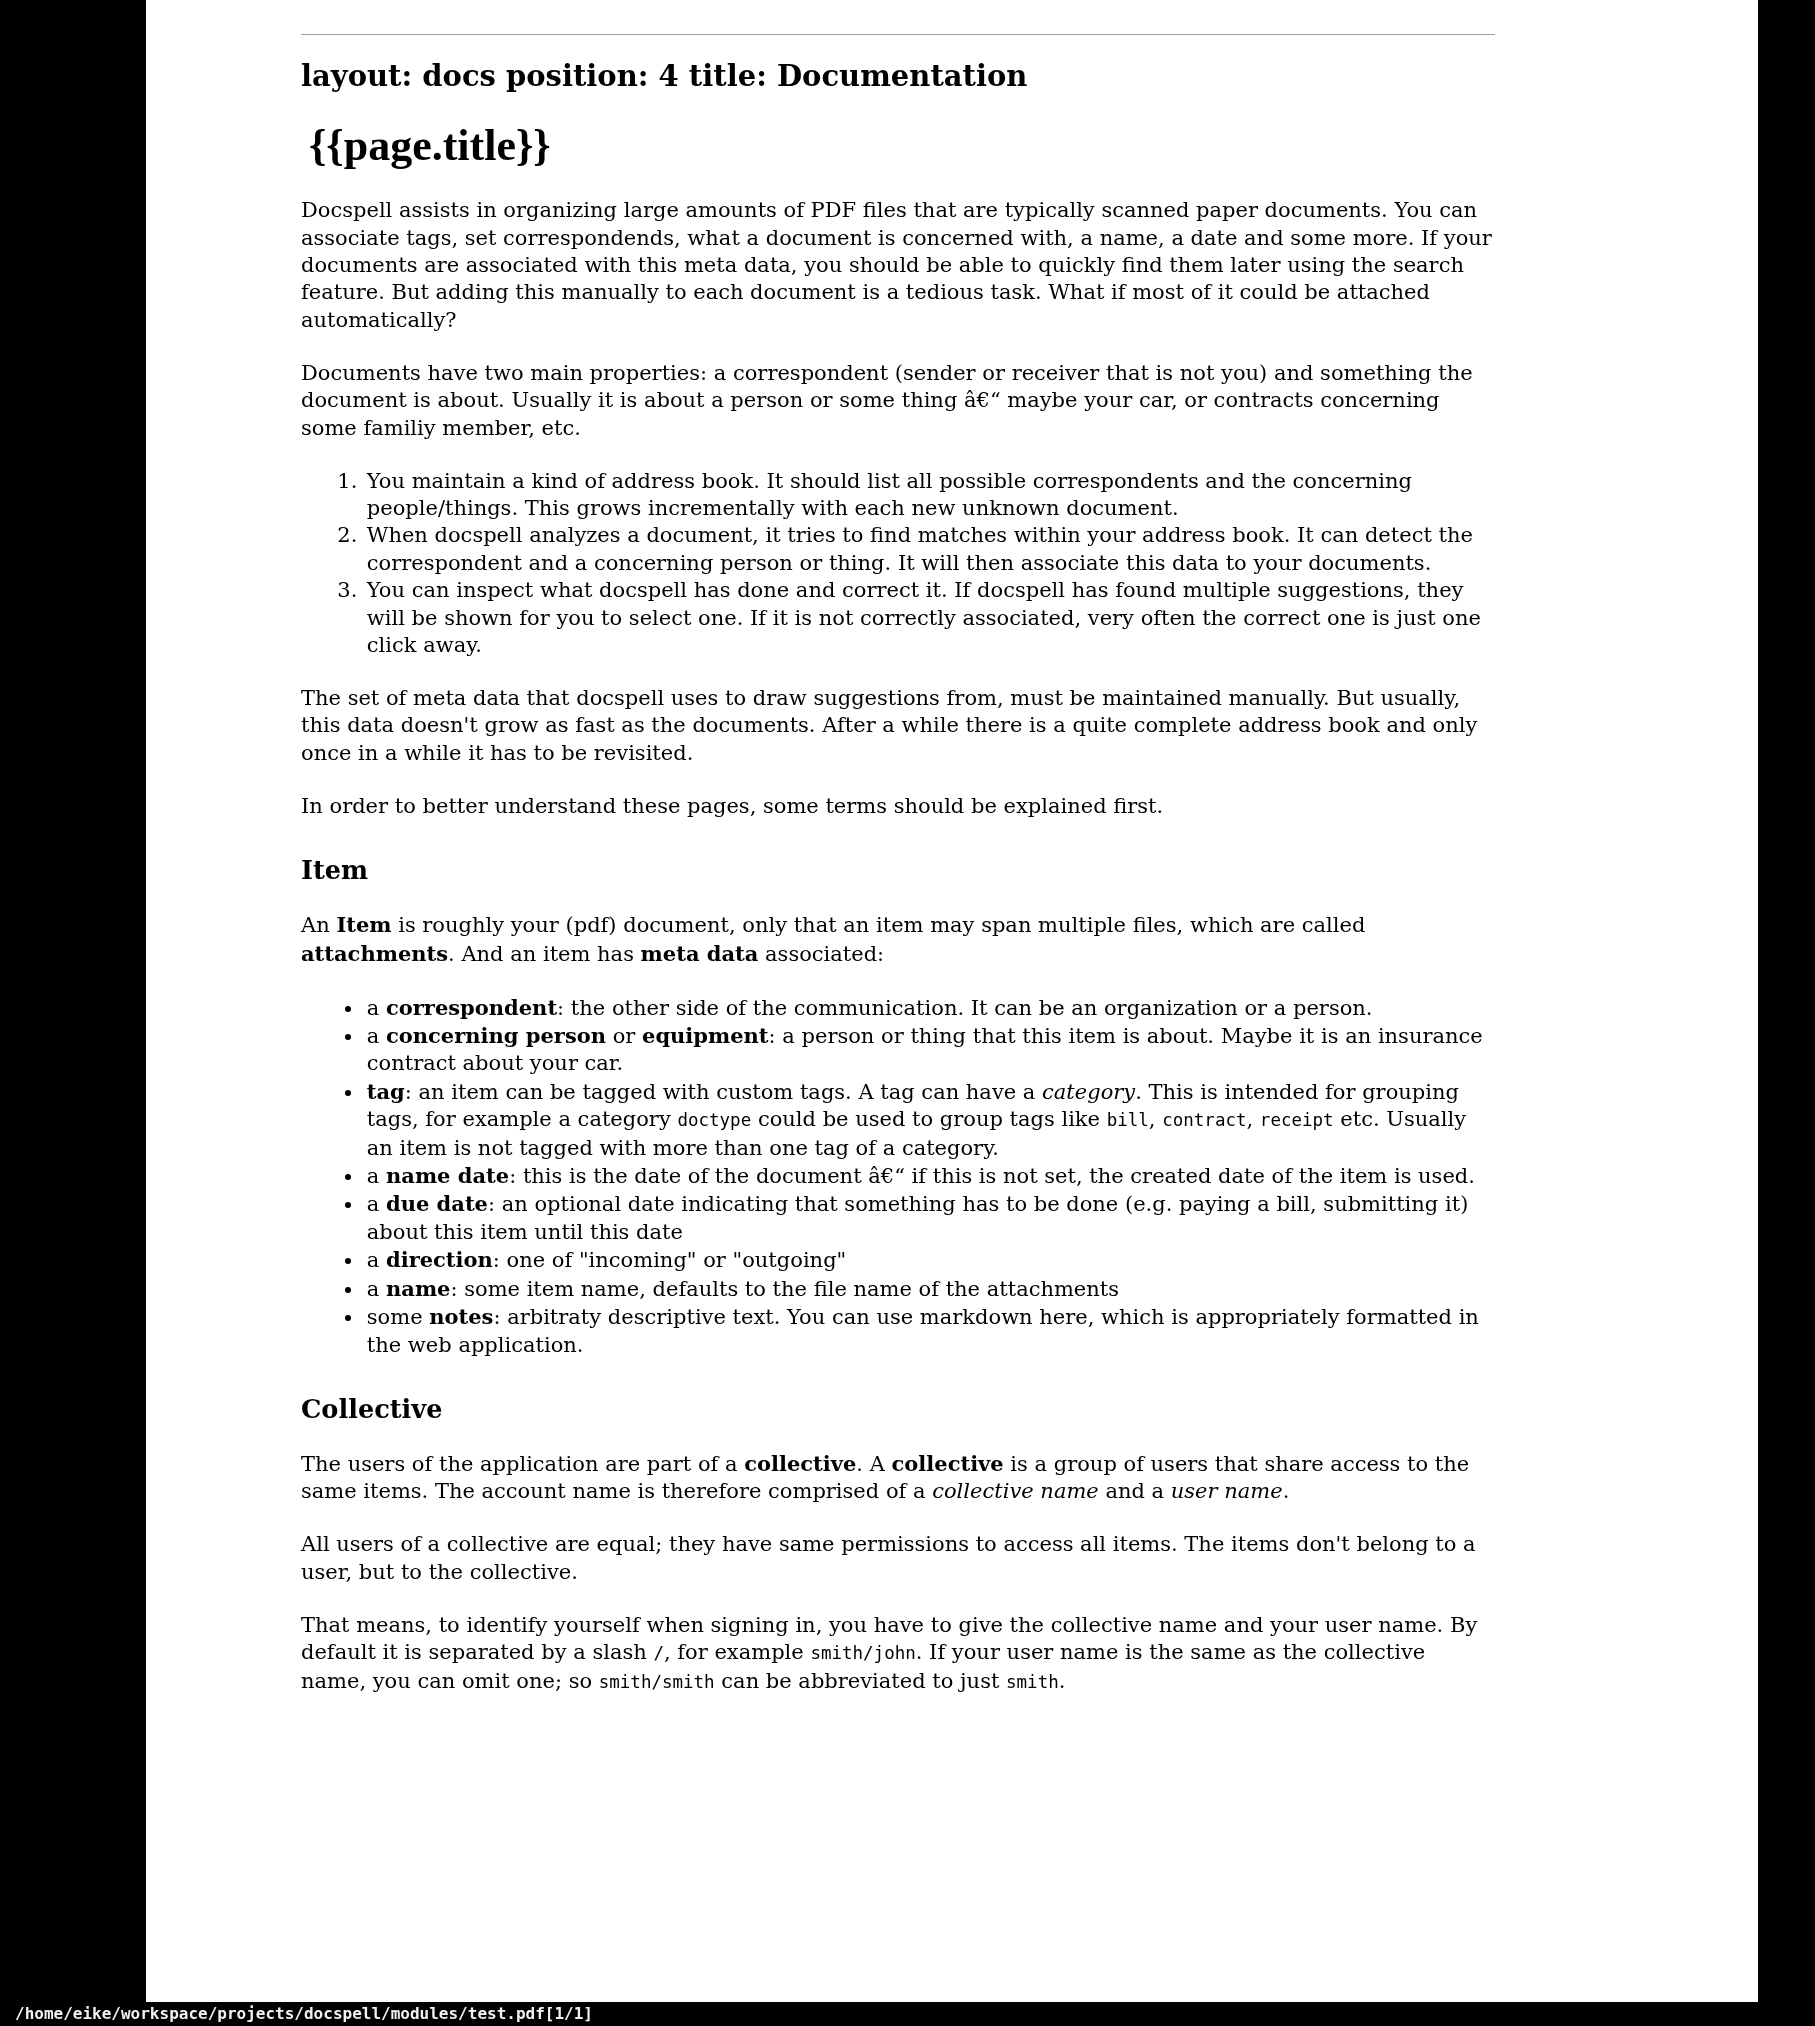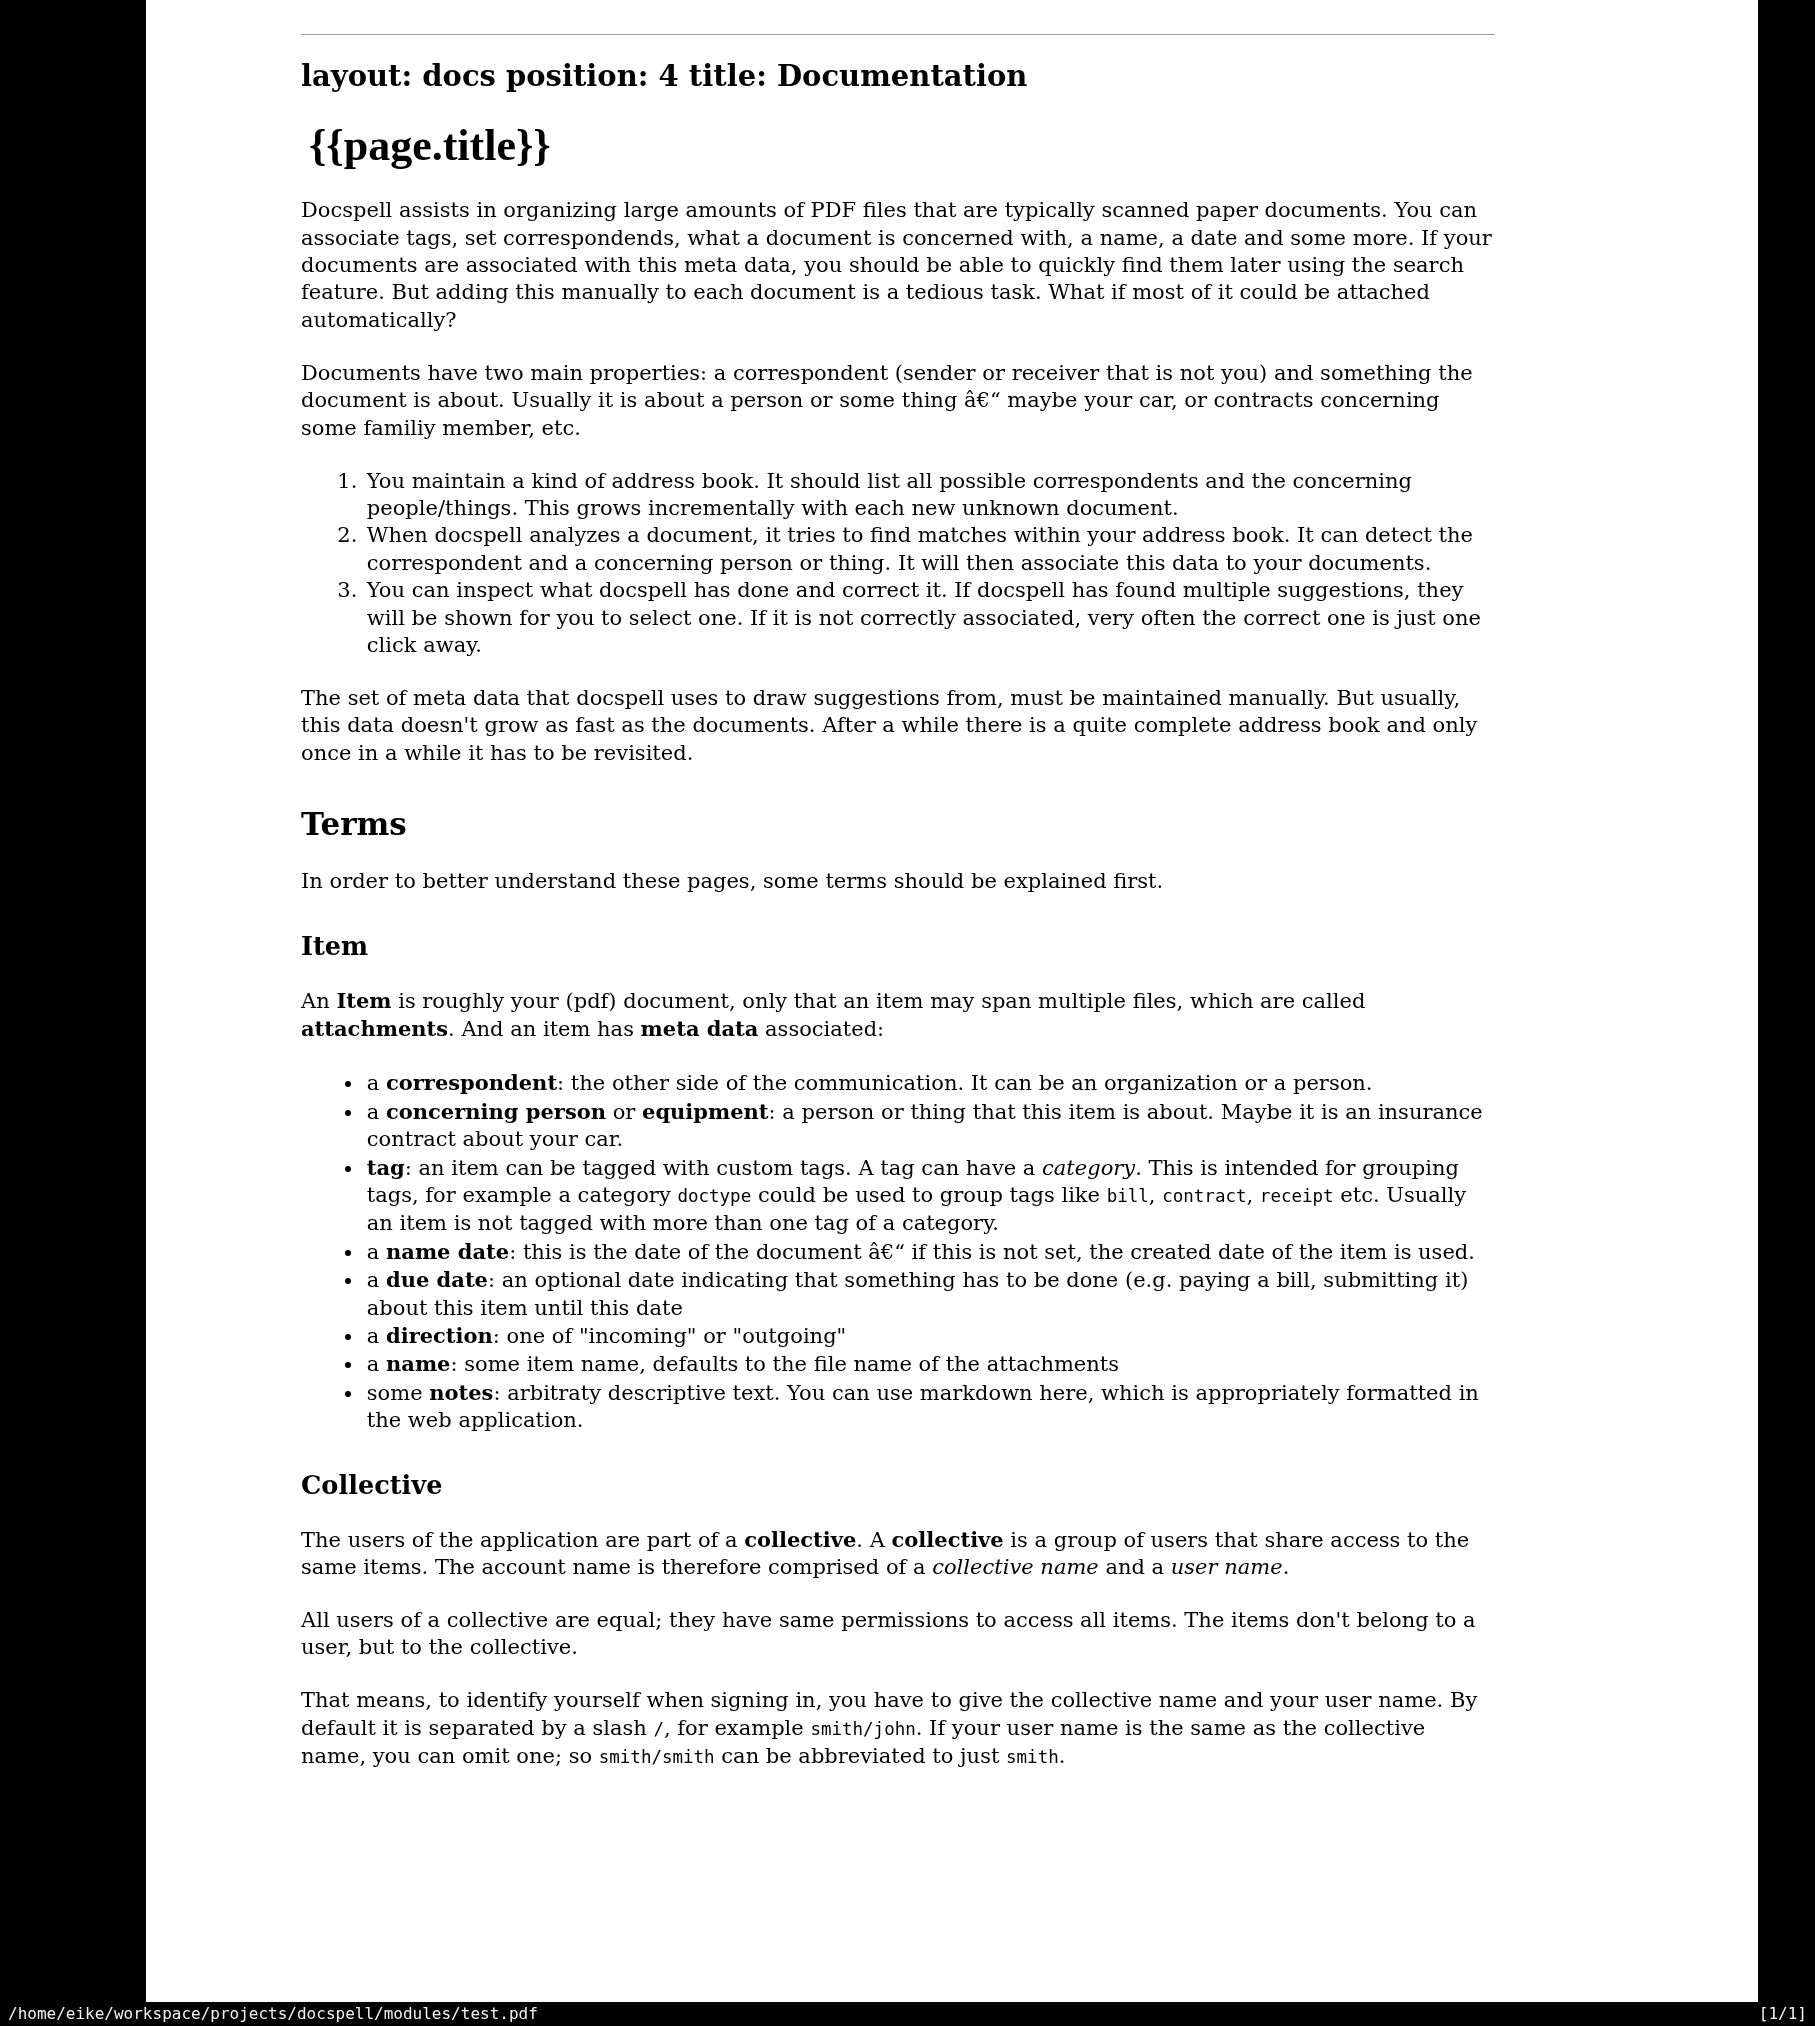--- a/index.html
+++ b/index.html
@@ -51,43 +51,43 @@
   .statusbar {
     position: absolute;
     left: 0; top: 2002px;
     width: 1815px; height: 24.6px;
     background: #000;
     color: #f2f2f2;
     font-family: "DejaVu Sans Mono", monospace;
     font-size: 16px;
     line-height: 24.6px;
     display: flex;
-    justify-content: space-between;
+    justify-content: flex-start;
     align-items: center;
-    padding: 0 8px;
+    padding: 0 15px;
     white-space: nowrap;
+    font-weight: bold;
   }
 </style>
 </head>
 <body>
 
 <div class="page">
   <div class="content">
       <hr>
       <h4>layout: docs position: 4 title: Documentation</h4>
       <h1>{{page.title}}</h1>
       <p>Docspell assists in organizing large amounts of PDF files that are typically scanned paper documents. You can associate tags, set correspondends, what a document is concerned with, a name, a date and some more. If your documents are associated with this meta data, you should be able to quickly find them later using the search feature. But adding this manually to each document is a tedious task. What if most of it could be attached automatically?</p>
       <p>Documents have two main properties: a correspondent (sender or receiver that is not you) and something the document is about. Usually it is about a person or some thing â€“ maybe your car, or contracts concerning some familiy member, etc.</p>
       <ol>
         <li>You maintain a kind of address book. It should list all possible correspondents and the concerning people/things. This grows incrementally with each new unknown document.</li>
         <li>When docspell analyzes a document, it tries to find matches within your address book. It can detect the correspondent and a concerning person or thing. It will then associate this data to your documents.</li>
         <li>You can inspect what docspell has done and correct it. If docspell has found multiple suggestions, they will be shown for you to select one. If it is not correctly associated, very often the correct one is just one click away.</li>
       </ol>
       <p>The set of meta data that docspell uses to draw suggestions from, must be maintained manually. But usually, this data doesn't grow as fast as the documents. After a while there is a quite complete address book and only once in a while it has to be revisited.</p>
-      <h2>Terms</h2>
       <p>In order to better understand these pages, some terms should be explained first.</p>
       <h3>Item</h3>
       <p>An <strong>Item</strong> is roughly your (pdf) document, only that an item may span multiple files, which are called <strong>attachments</strong>. And an item has <strong>meta data</strong> associated:</p>
       <ul>
         <li>a <strong>correspondent</strong>: the other side of the communication. It can be an organization or a person.</li>
         <li>a <strong>concerning person</strong> or <strong>equipment</strong>: a person or thing that this item is about. Maybe it is an insurance contract about your car.</li>
         <li><strong>tag</strong>: an item can be tagged with custom tags. A tag can have a <em>category</em>. This is intended for grouping tags, for example a category <code>doctype</code> could be used to group tags like <code>bill</code>, <code>contract</code>, <code>receipt</code> etc. Usually an item is not tagged with more than one tag of a category.</li>
         <li>a <strong>name date</strong>: this is the date of the document â€“ if this is not set, the created date of the item is used.</li>
         <li>a <strong>due date</strong>: an optional date indicating that something has to be done (e.g. paying a bill, submitting it) about this item until this date</li>
         <li>a <strong>direction</strong>: one of "incoming" or "outgoing"</li>

